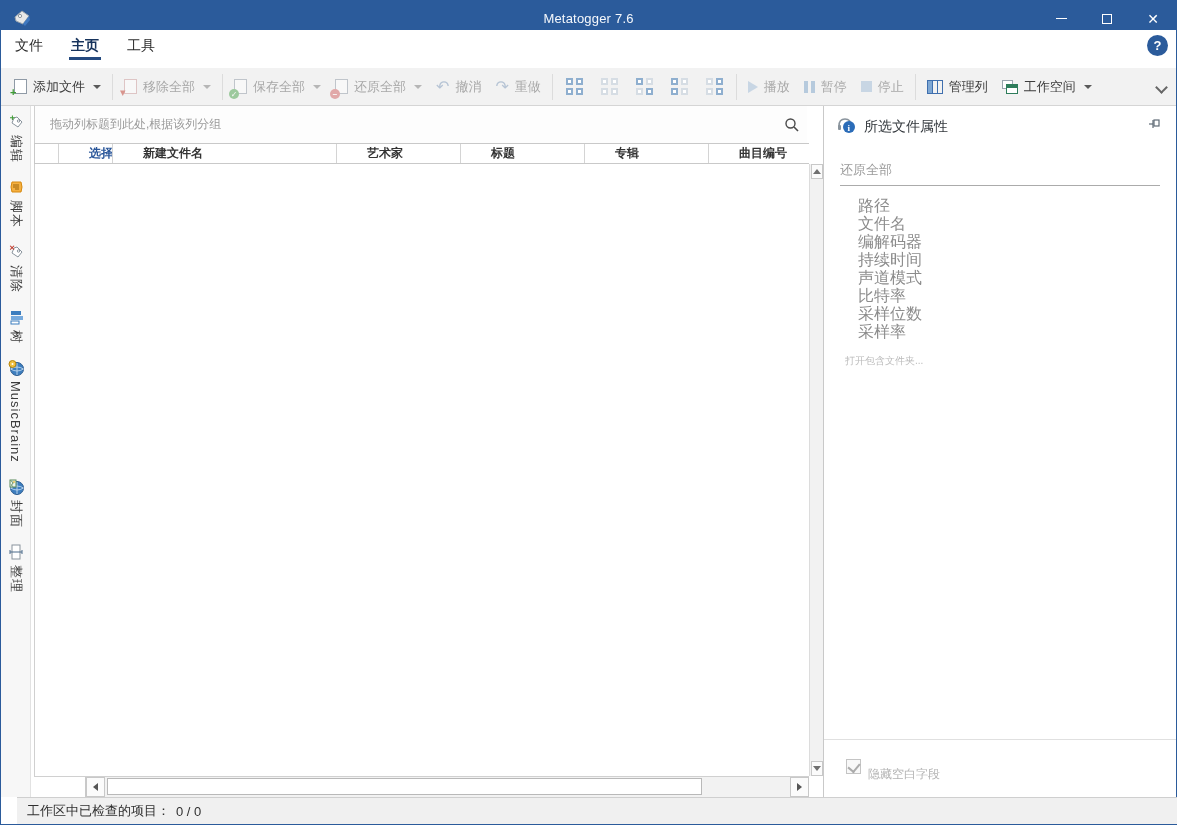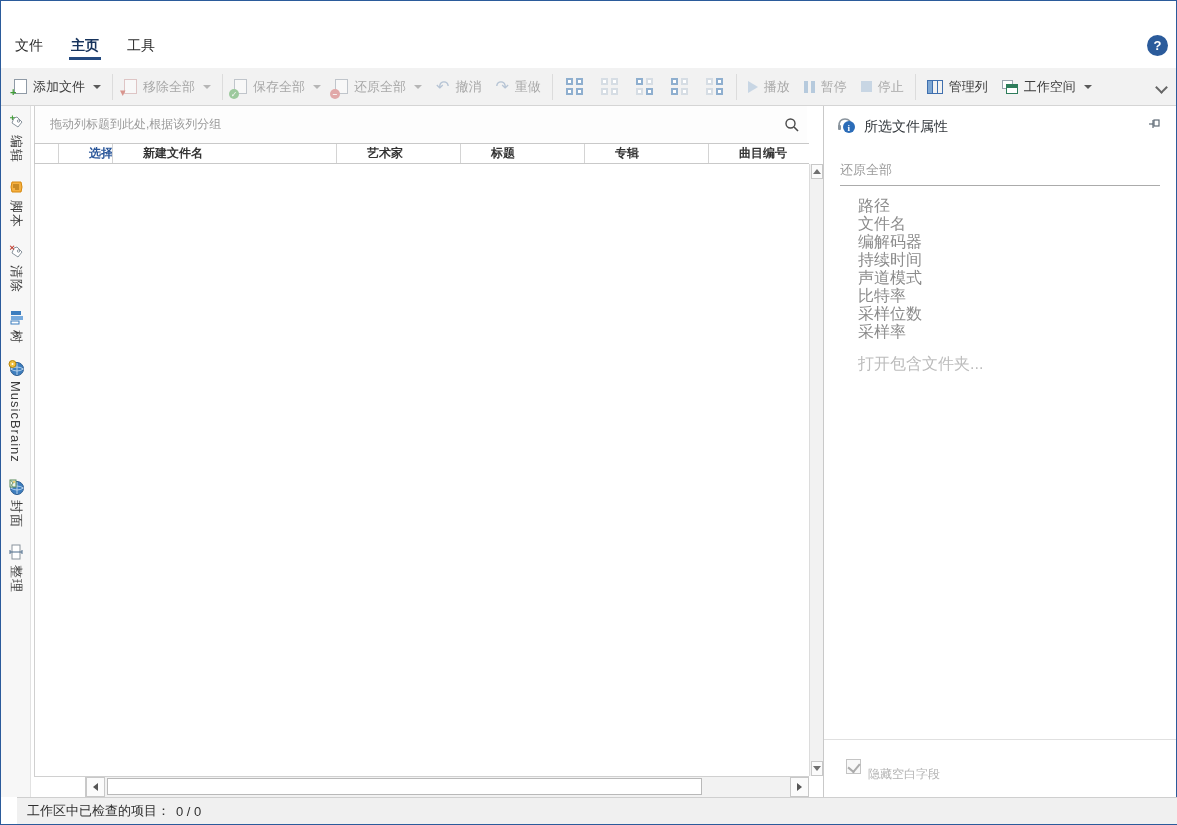--- a/index.html
+++ b/index.html
@@ -86,21 +86,21 @@
   .hs-thumb { position:absolute; left:2px; top:1px; height:17px; width:595px; background:#fff; border:1px solid #b9b9b9; }
 
   
   .rpanel { position:absolute; left:822px; top:105px; right:0; bottom:27px; background:#fff; border-left:1px solid #c9c9c9; }
   .rp-header { display:flex; align-items:center; gap:8px; padding:10px 12px 6px 12px; }
   .rp-title { font-size:14px; color:#33383d; }
   .pin { position:absolute; right:14px; top:12px; width:14px; height:14px; }
   .rp-section { margin:18px 16px 0 16px; color:#9b9b9b; font-size:13px; padding-bottom:6px; border-bottom:1px solid #ababab; }
   .rp-fields { margin:14px 0 0 34px; display:flex; flex-direction:column; gap:6px; }
   .rp-field { color:#8c8c8c; font-size:16px; line-height:12px; cursor:default; }
-  .rp-openfolder { margin:16px 0 0 34px; color:#bcbcbc; font-size:16px; }
+  .rp-openfolder { margin:16px 0 0 21px; color:#bcbcbc; font-size:10px; }
   .rp-bottom { position:absolute; left:0; right:0; bottom:0; border-top:1px solid #e0e0e0; padding:10px 0 14px 22px; display:flex; align-items:center; gap:7px; }
   .chk { width:15px; height:15px; border:1px solid #c4c4c4; background:#f8f8f8; position:relative; }
   .chk::after { content:""; position:absolute; left:3px; top:1px; width:6px; height:9px; border-right:2px solid #ababab; border-bottom:2px solid #ababab; transform:rotate(40deg); }
   .chk-label { color:#b3b3b3; font-size:12px;margin-top:16px; }
 
   
   .statusbar { position:absolute; left:16px; bottom:0; width:100%; height:27px; background:#f0f0f0; border-top:1px solid #cfcfcf; display:flex; align-items:center; padding-left:10px; font-size:13px; color:#303030; gap:6px; }
   .resize-grip { position:absolute; right:3px; bottom:3px; width:12px; height:12px;
     background:
       radial-gradient(circle at 2px 10px, #a9a9a9 1.2px, transparent 1.3px),
@@ -108,20 +108,41 @@
       radial-gradient(circle at 10px 10px, #a9a9a9 1.2px, transparent 1.3px),
       radial-gradient(circle at 6px 6px, #a9a9a9 1.2px, transparent 1.3px),
       radial-gradient(circle at 10px 6px, #a9a9a9 1.2px, transparent 1.3px),
       radial-gradient(circle at 10px 2px, #a9a9a9 1.2px, transparent 1.3px); }
 </style>
 </head>
 <body>
 
 <div id="app">
 
+  <div class="titlebar">
+    <span class="app-icon">
+      <svg width="22" height="22" viewBox="0 0 22 22">
+          <path d="M4 9 L11 3 L18 8 L12 16 L5 13 Z" fill="#e8e8e8" stroke="#9aa4ad" stroke-width="1"></path>
+          <path d="M12 16 L18 8 L19 12 L14 18 Z" fill="#3f78c0"></path>
+          <circle cx="9" cy="8" r="1.6" fill="#fff" stroke="#8a949d"></circle>
+        </svg>
+    </span>
+    <span class="title-text">Metatogger 7.6</span>
+    <div class="win-btns">
+      <div class="win-btn">
+          <span class="glyph-min"></span>
+        </div>
+      <div class="win-btn">
+          <span class="glyph-max"></span>
+        </div>
+      <div class="win-btn">
+          <span class="glyph-close">✕</span>
+        </div>
+    </div>
+  </div>
 
   <div class="menubar">
     <div class="tabs">
       <div class="tab">文件</div>
       <div class="tab active">主页</div>
       <div class="tab">工具</div>
     </div>
     <div class="help-btn">?</div>
   </div>
 

